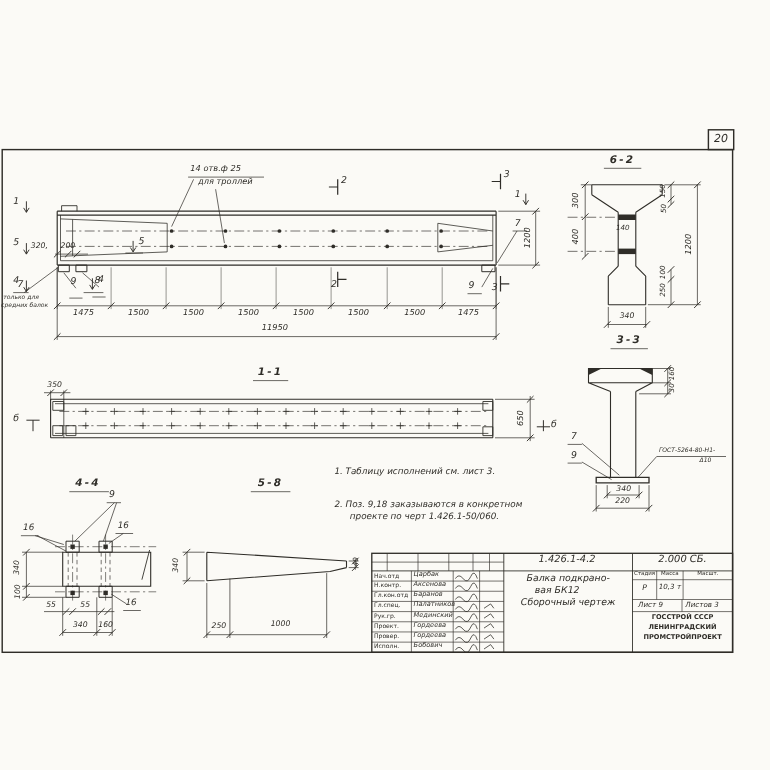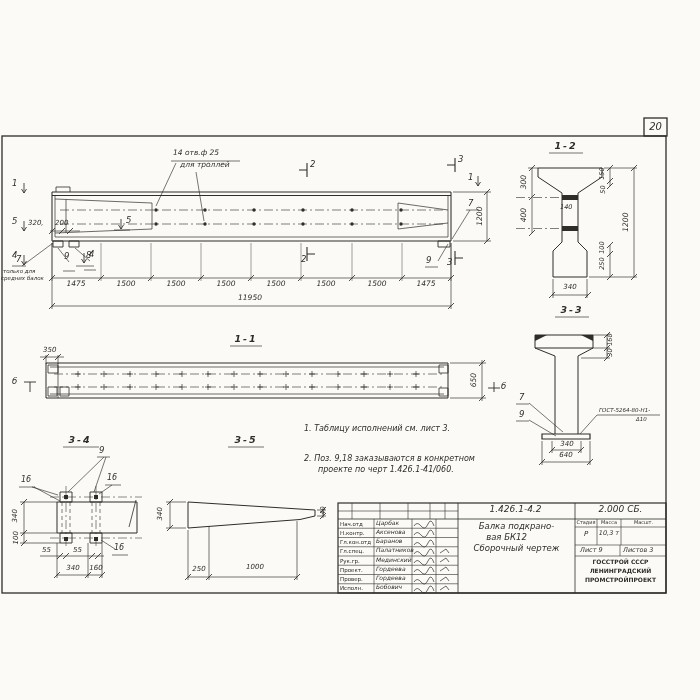--- a/index.html
+++ b/index.html
@@ -275,62 +275,62 @@
 <span class="lbl c" style="left:406px;top:280px;width:40px">1475</span>
 <span class="lbl c" style="left:228px;top:294px;width:44px">11950</span>
 <span class="lbl c r" style="left:463px;top:212px;width:34px">1200</span>
 
 <span class="lbl c st" style="left:230px;top:334px;width:32px">1-1</span>
 <span class="lbl" style="left:43px;top:347px;font-size:7px">350</span>
 <span class="lbl" style="left:12px;top:377px;font-size:8.5px">б</span>
 <span class="lbl c r" style="left:457px;top:376px;width:34px">650</span>
 <span class="lbl" style="left:501px;top:382px;font-size:8.5px">б</span>
 
-<span class="lbl c st" style="left:550px;top:141px;width:32px">1-2</span>
+<span class="lbl c st" style="left:550px;top:141px;width:32px">6-2</span>
 <span class="lbl c r" style="left:507px;top:178px;width:34px">300</span>
 <span class="lbl c r" style="left:507px;top:211px;width:34px">400</span>
 <span class="lbl" style="left:560px;top:204px;font-size:6.5px">140</span>
 <span class="lbl c r" style="left:588px;top:170px;width:30px;font-size:6.5px">150</span>
 <span class="lbl c r" style="left:591px;top:186px;width:26px;font-size:6.5px">50</span>
 <span class="lbl c r" style="left:609px;top:218px;width:34px">1200</span>
 <span class="lbl c r" style="left:588px;top:244px;width:30px;font-size:6.5px">100</span>
 <span class="lbl c r" style="left:588px;top:260px;width:30px;font-size:6.5px">250</span>
 <span class="lbl c" style="left:556px;top:284px;width:28px;font-size:7px">340</span>
 
 <span class="lbl c st" style="left:556px;top:305px;width:32px">3-3</span>
 <span class="lbl c r" style="left:594px;top:336px;width:34px;font-size:6.5px">160</span>
 <span class="lbl c r" style="left:598px;top:349px;width:26px;font-size:6.5px">30</span>
 <span class="lbl" style="left:519px;top:393px;font-size:8.5px">7</span>
 <span class="lbl" style="left:519px;top:410px;font-size:8.5px">9</span>
 <span class="lbl" style="left:599px;top:407px;font-size:5.5px">ГОСТ-5264-80-Н1-</span>
 <span class="lbl" style="left:636px;top:416px;font-size:5.5px">Δ10</span>
 <span class="lbl c" style="left:554px;top:441px;width:26px;font-size:7px">340</span>
-<span class="lbl c" style="left:552px;top:452px;width:28px;font-size:7px">640</span>
-
-<span class="lbl c st" style="left:61px;top:435px;width:38px">3-4</span>
+<span class="lbl c" style="left:552px;top:452px;width:28px;font-size:7px">220</span>
+
+<span class="lbl c st" style="left:61px;top:435px;width:38px">4-4</span>
 <span class="lbl" style="left:99px;top:446px;font-size:8.5px">9</span>
 <span class="lbl" style="left:21px;top:476px;font-size:8px">16</span>
 <span class="lbl" style="left:107px;top:474px;font-size:8px">16</span>
 <span class="lbl" style="left:114px;top:544px;font-size:8px">16</span>
 <span class="lbl c r" style="left:0px;top:512px;width:32px;font-size:7px">340</span>
 <span class="lbl c r" style="left:4px;top:534px;width:26px;font-size:7px">100</span>
 <span class="lbl" style="left:42px;top:547px;font-size:7px">55</span>
 <span class="lbl" style="left:73px;top:547px;font-size:7px">55</span>
 <span class="lbl c" style="left:59px;top:565px;width:28px;font-size:7px">340</span>
 <span class="lbl c" style="left:84px;top:565px;width:24px;font-size:7px">160</span>
 
-<span class="lbl c st" style="left:227px;top:435px;width:38px">3-5</span>
+<span class="lbl c st" style="left:227px;top:435px;width:38px">5-8</span>
 <span class="lbl c r" style="left:144px;top:510px;width:34px;font-size:7px">340</span>
 <span class="lbl c r" style="left:311px;top:507px;width:26px;font-size:6.5px">40</span>
 <span class="lbl c" style="left:188px;top:566px;width:22px;font-size:7px">250</span>
 <span class="lbl c" style="left:240px;top:564px;width:30px;font-size:7px">1000</span>
 
 <span class="lbl" style="left:304px;top:425px;font-size:8px">1. Таблицу исполнений см. лист 3.</span>
 <span class="lbl" style="left:304px;top:455px;font-size:8px">2. Поз. 9,18 заказываются в конкретном</span>
-<span class="lbl" style="left:318px;top:466px;font-size:8px">проекте по черт 1.426.1-41/060.</span>
+<span class="lbl" style="left:318px;top:466px;font-size:8px">проекте по черт 1.426.1-50/060.</span>
 
 <span class="lbl c" style="left:458px;top:505px;width:115px;font-size:9px">1.426.1-4.2</span>
 <span class="lbl c" style="left:575px;top:505px;width:91px;font-size:9px">2.000 СБ.</span>
 <span class="lbl c" style="left:460px;top:522px;width:113px;font-size:8.5px">Балка подкрано-</span>
 <span class="lbl c" style="left:460px;top:533px;width:93px;font-size:8.5px">вая БК12</span>
 <span class="lbl c" style="left:460px;top:544px;width:113px;font-size:8.5px">Сборочный чертеж</span>
 <span class="lbl tiny c" style="left:575px;top:520px;width:22px;font-size:5px">Стадия</span>
 <span class="lbl tiny c" style="left:597px;top:520px;width:24px;font-size:5px">Масса</span>
 <span class="lbl tiny c" style="left:621px;top:520px;width:45px;font-size:5px">Масшт.</span>
 <span class="lbl c" style="left:575px;top:531px;width:22px;font-size:7px">Р</span>

